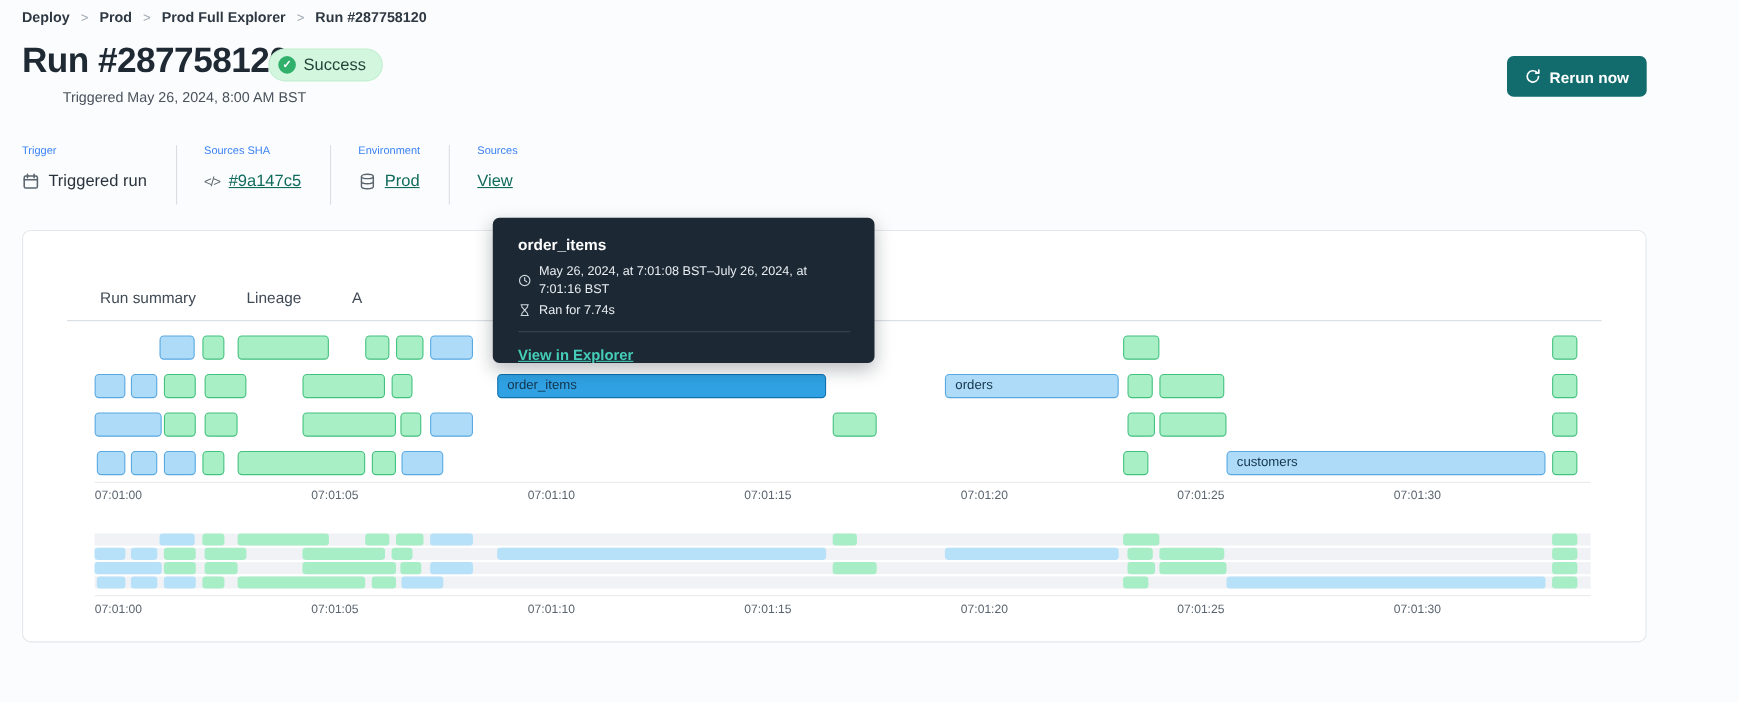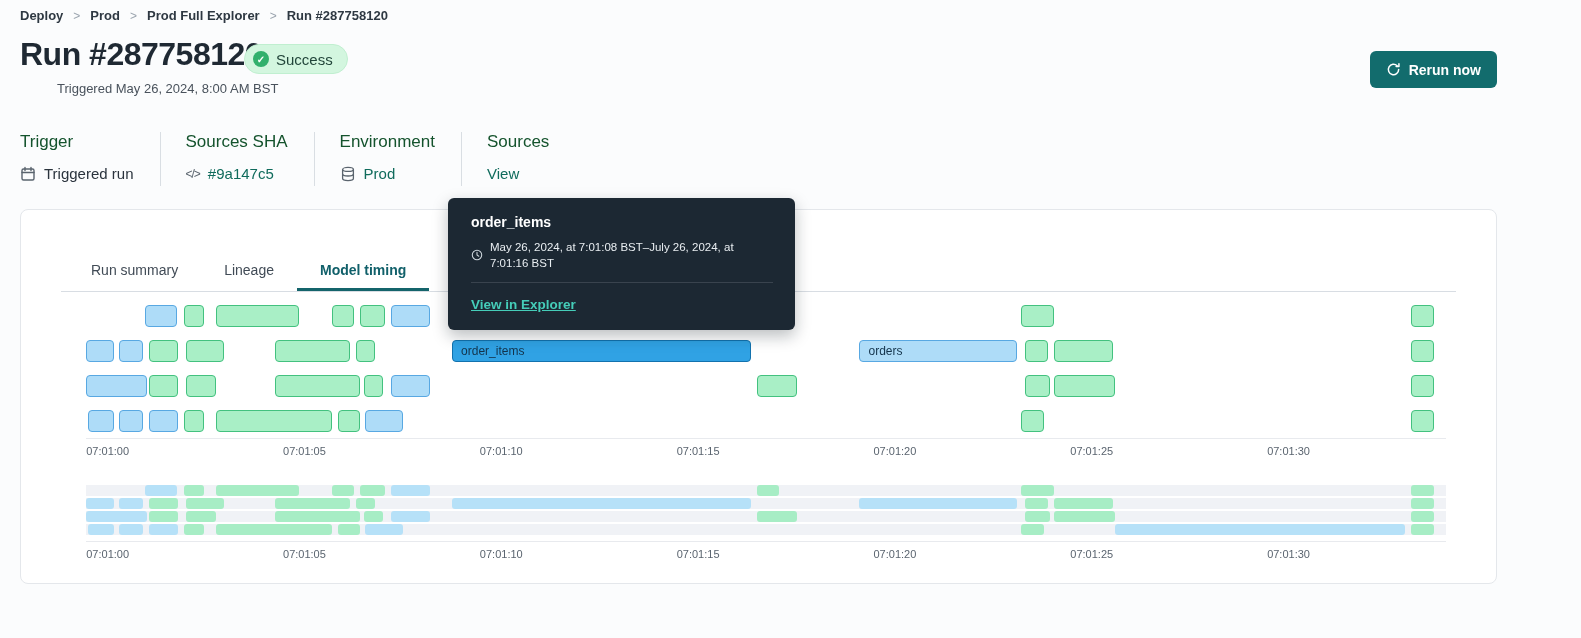--- a/index.html
+++ b/index.html
@@ -15,25 +15,25 @@
   .page-title { position:absolute; left:20px; top:36px; font-size:32px; font-weight:700; letter-spacing:-0.5px; color:#1f2933; }
   .status-badge { position:absolute; left:244px; top:44px; height:30px; display:flex; align-items:center; gap:7px; background:#d3f6df; border:1px solid #c0efd0; border-radius:16px; padding:0 14px 0 8px; font-size:15px; color:#22453a; }
   .status-dot { width:16px; height:16px; border-radius:50%; background:#31b06c; color:#fff; font-size:10px; display:flex; align-items:center; justify-content:center; font-weight:700; }
   .triggered { position:absolute; left:20px; top:81px; font-size:13px; color:#49525c;margin-left:37px; }
   .rerun-btn { position:absolute; right:84px; top:51px; height:37px; background:#126c6d; color:#fff; border:none; border-radius:6px; font-size:14px; font-weight:600; font-family:inherit; padding:0 16px; display:flex; align-items:center; gap:8px; cursor:pointer; }
 
   
   .meta-row { position:absolute; left:20px; top:132px; display:flex; }
   .meta-col { padding-right:26px; margin-right:25px; border-right:1px solid #d9dee3; min-height:54px; }
   .meta-col:last-child { border-right:none; }
-  .meta-label { font-size:17px; color:#14532d; margin-bottom:13px; }
+  .meta-label { font-size:10px; color:#3b82f6; margin-bottom:13px; }
   .meta-value { font-size:15px; color:#2a333d; display:flex; align-items:center; gap:8px; }
   .meta-icon { color:#5a646e; display:inline-flex; }
   .code-glyph { font-size:12px; color:#5a646e; letter-spacing:-1px; }
-  .link { color:#0f6b5c; cursor:pointer; }
+  .link { color:#0f6b5c; text-decoration:underline; cursor:pointer; }
 
   
   .card { position:absolute; left:20px; top:209px; width:1477px; height:375px; background:#fff; border:1px solid #e4e7eb; border-radius:8px; }
 
   
   .tabbar { position:absolute; left:40px; right:40px; top:40px; border-bottom:1px solid #d8dde3; display:flex; }
   .tab { padding:12px 23px 13px; font-size:14px; font-weight:500; color:#414b56; cursor:pointer; white-space:nowrap; }
   .tab:first-child { margin-left:7px; }
   .tab.active { color:#11606a; font-weight:700; border-bottom:3px solid #14646b; padding-bottom:10px; }
 
@@ -135,21 +135,20 @@
       <div class="meta-value">
         <span class="link">View</span>
       </div>
     </div>
   </div>
 
   <div class="card">
     <div class="tabbar">
       <div class="tab">Run summary</div>
       <div class="tab">Lineage</div>
-      <div class="tab active">Model timing</div>
       <div class="tab">A</div>
     </div>
 
     <div class="gantt-plot" id="gantt-main">
         <div class="gantt-row">
           <div class="bar blue" style="left: 4.34153%; width: 2.31548%;"></div>
           <div class="bar green" style="left: 7.23589%; width: 1.44718%;"></div>
           <div class="bar green" style="left: 9.55137%; width: 6.07815%;"></div>
           <div class="bar green" style="left: 18.0897%; width: 1.5919%;"></div>
           <div class="bar green" style="left: 20.1158%; width: 1.88133%;"></div>
@@ -185,20 +184,21 @@
         </div>
         <div class="gantt-row">
           <div class="bar blue" style="left: 0.144718%; width: 1.88133%;"></div>
           <div class="bar blue" style="left: 2.4602%; width: 1.73661%;"></div>
           <div class="bar blue" style="left: 4.63097%; width: 2.17077%;"></div>
           <div class="bar green" style="left: 7.23589%; width: 1.44718%;"></div>
           <div class="bar green" style="left: 9.55137%; width: 8.53835%;"></div>
           <div class="bar green" style="left: 18.5239%; width: 1.5919%;"></div>
           <div class="bar blue" style="left: 20.5499%; width: 2.74964%;"></div>
           <div class="bar green" style="left: 68.741%; width: 1.73661%;"></div>
+          <div class="bar blue" style="left: 75.6874%; width: 21.2735%;"><span class="bar-label">customers</span></div>
           <div class="bar green" style="left: 97.3951%; width: 1.73661%;"></div>
         </div>
       </div>
     <div class="axis axis-main" id="axis-main">
         <div class="tick" style="left: 1.5919%;">07:01:00</div>
         <div class="tick" style="left: 16.0637%;">07:01:05</div>
         <div class="tick" style="left: 30.5355%;">07:01:10</div>
         <div class="tick" style="left: 45.0072%;">07:01:15</div>
         <div class="tick" style="left: 59.479%;">07:01:20</div>
         <div class="tick" style="left: 73.9508%;">07:01:25</div>
@@ -270,17 +270,25 @@
     <div class="tt-title">order_items</div>
     <div class="tt-row">
       <span class="tt-icon">
         <svg width="12" height="12" viewBox="0 0 16 16" fill="none">
             <circle cx="8" cy="8" r="6.3" stroke="#cfd7dd" stroke-width="1.4"></circle>
             <path d="M8 4.5V8l2.4 1.6" stroke="#cfd7dd" stroke-width="1.4" stroke-linecap="round"></path>
           </svg>
       </span>
       <span>May 26, 2024, at 7:01:08 BST–July 26, 2024, at 7:01:16 BST</span>
     </div>
+    <div class="tt-row" style="margin-top:3px;">
+      <span class="tt-icon">
+        <svg width="12" height="12" viewBox="0 0 16 16" fill="none">
+            <path d="M3.5 1.5h9M3.5 14.5h9M4.5 1.5v2.5L8 8l-3.5 4v2.5M11.5 1.5v2.5L8 8l3.5 4v2.5" stroke="#cfd7dd" stroke-width="1.3" stroke-linecap="round" stroke-linejoin="round"></path>
+          </svg>
+      </span>
+      <span>Ran for 7.74s</span>
+    </div>
     <div class="tt-divider"></div>
     <span class="tt-link">View in Explorer</span>
   </div>
 
 </div>
 
 </body></html>

